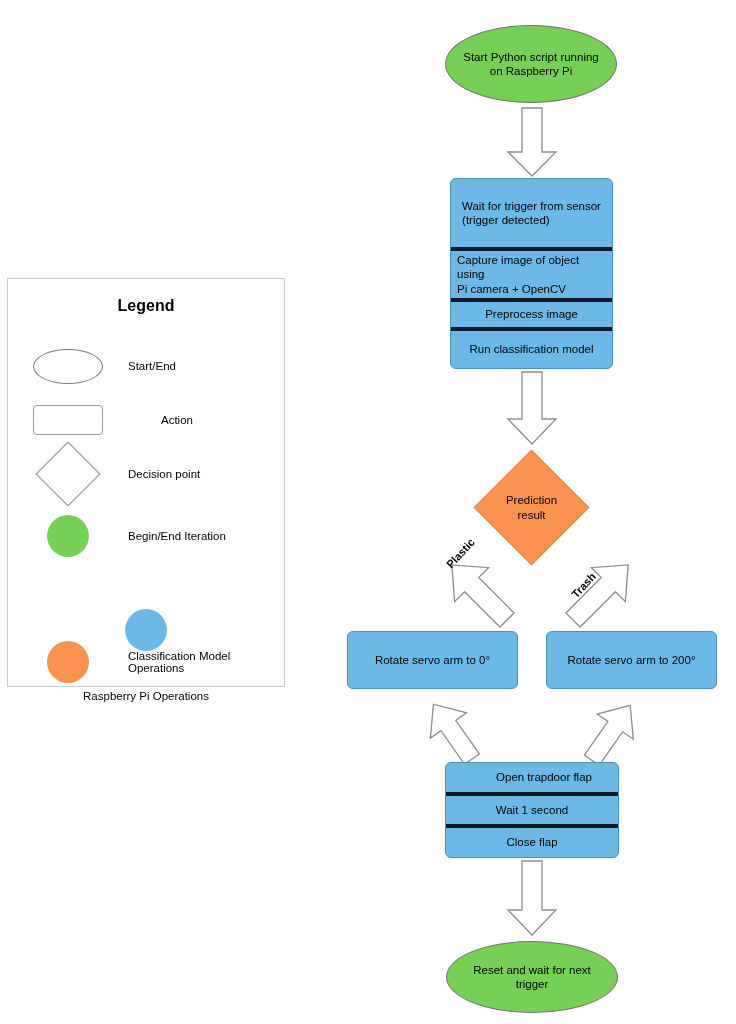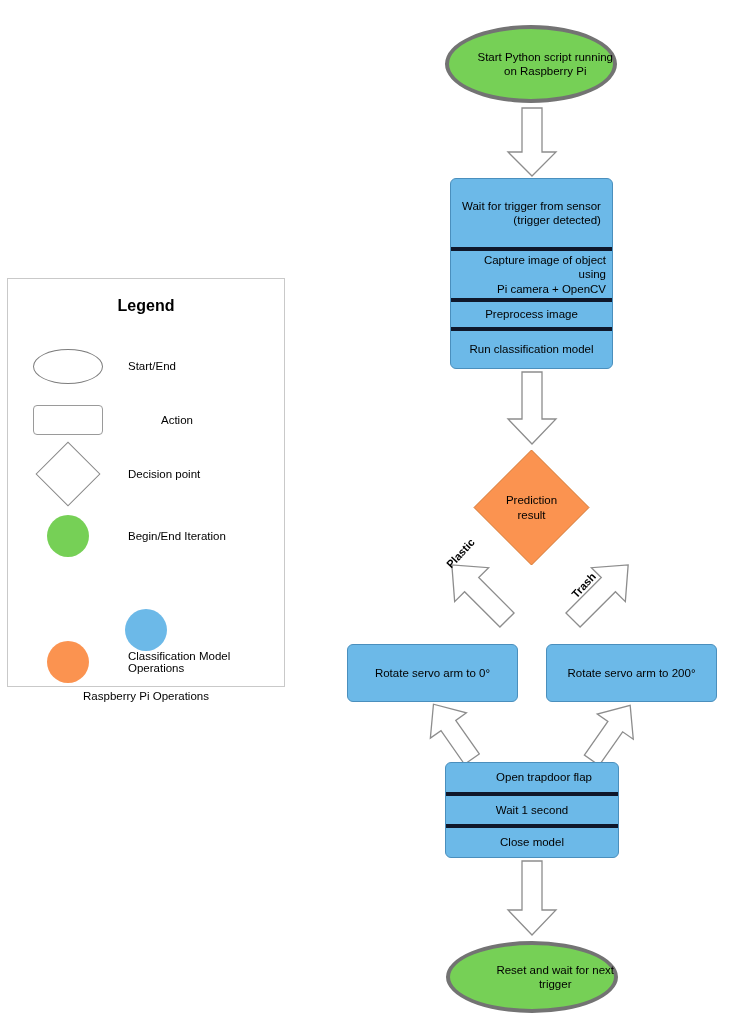--- a/index.html
+++ b/index.html
@@ -24,41 +24,40 @@
     align-items: center;
     justify-content: center;
     text-align: center;
     line-height: 1.25;
     font-size: 11.5px;
     color: #000;
   }
 
   .oval {
     border-radius: 50%;
-    border: 4px solid #737373;
+    border: 1px solid #737373;
     background: #76D056;
-    justify-content: flex-end;
   }
 
   .proc-stack {
     position: absolute;
     box-sizing: border-box;
     background: #6CB9E8;
     border: 1px solid #4a8fbd;
     border-radius: 6px;
     overflow: hidden;
     display: flex;
     flex-direction: column;
   }
   .proc-row {
     box-sizing: border-box;
     display: flex;
     align-items: center;
     justify-content: center;
-    text-align: right;
+    text-align: left;
     font-size: 11.5px;
     line-height: 1.25;
     padding: 0 6px;
     color: #000;
   }
   .proc-row + .proc-row {
     border-top: 4px solid #0f172a;
   }
 
   .box {
@@ -67,21 +66,20 @@
     background: #6CB9E8;
     border: 1px solid #4a8fbd;
     border-radius: 6px;
     display: flex;
     align-items: center;
     justify-content: center;
     text-align: center;
     font-size: 11.5px;
     padding: 0 8px;
     color: #000;
-    margin-top: 13px;
   }
 
   .diamond-wrap {
     position: absolute;
   }
   .diamond-wrap svg { display: block; }
   .diamond-label {
     position: absolute;
     inset: 0;
     display: flex;
@@ -277,21 +275,21 @@
 </div>
 
 <div class="proc-stack" style="left:445px; top:762px; width:174px; height:96px;">
   <div class="proc-row" style="flex:1 1 0;margin-left:24px;">
     <span>Open trapdoor flap</span>
   </div>
   <div class="proc-row" style="flex:1 1 0;">
     <span>Wait 1 second</span>
   </div>
   <div class="proc-row" style="flex:1 1 0;">
-    <span>Close model</span>
+    <span>Close flap</span>
   </div>
 </div>
 
 <div class="arrow" style="left:500px; top:861px;">
   <svg width="64" height="76" viewBox="0 0 64 76">
     <polygon points="22,0 42,0 42,49 56,49 32,74 8,49 22,49" fill="#ffffff" stroke="#8d8d8d" stroke-width="1.3"></polygon>
   </svg>
 </div>
 
 <div class="node oval" style="left:446px; top:941px; width:172px; height:72px;">

